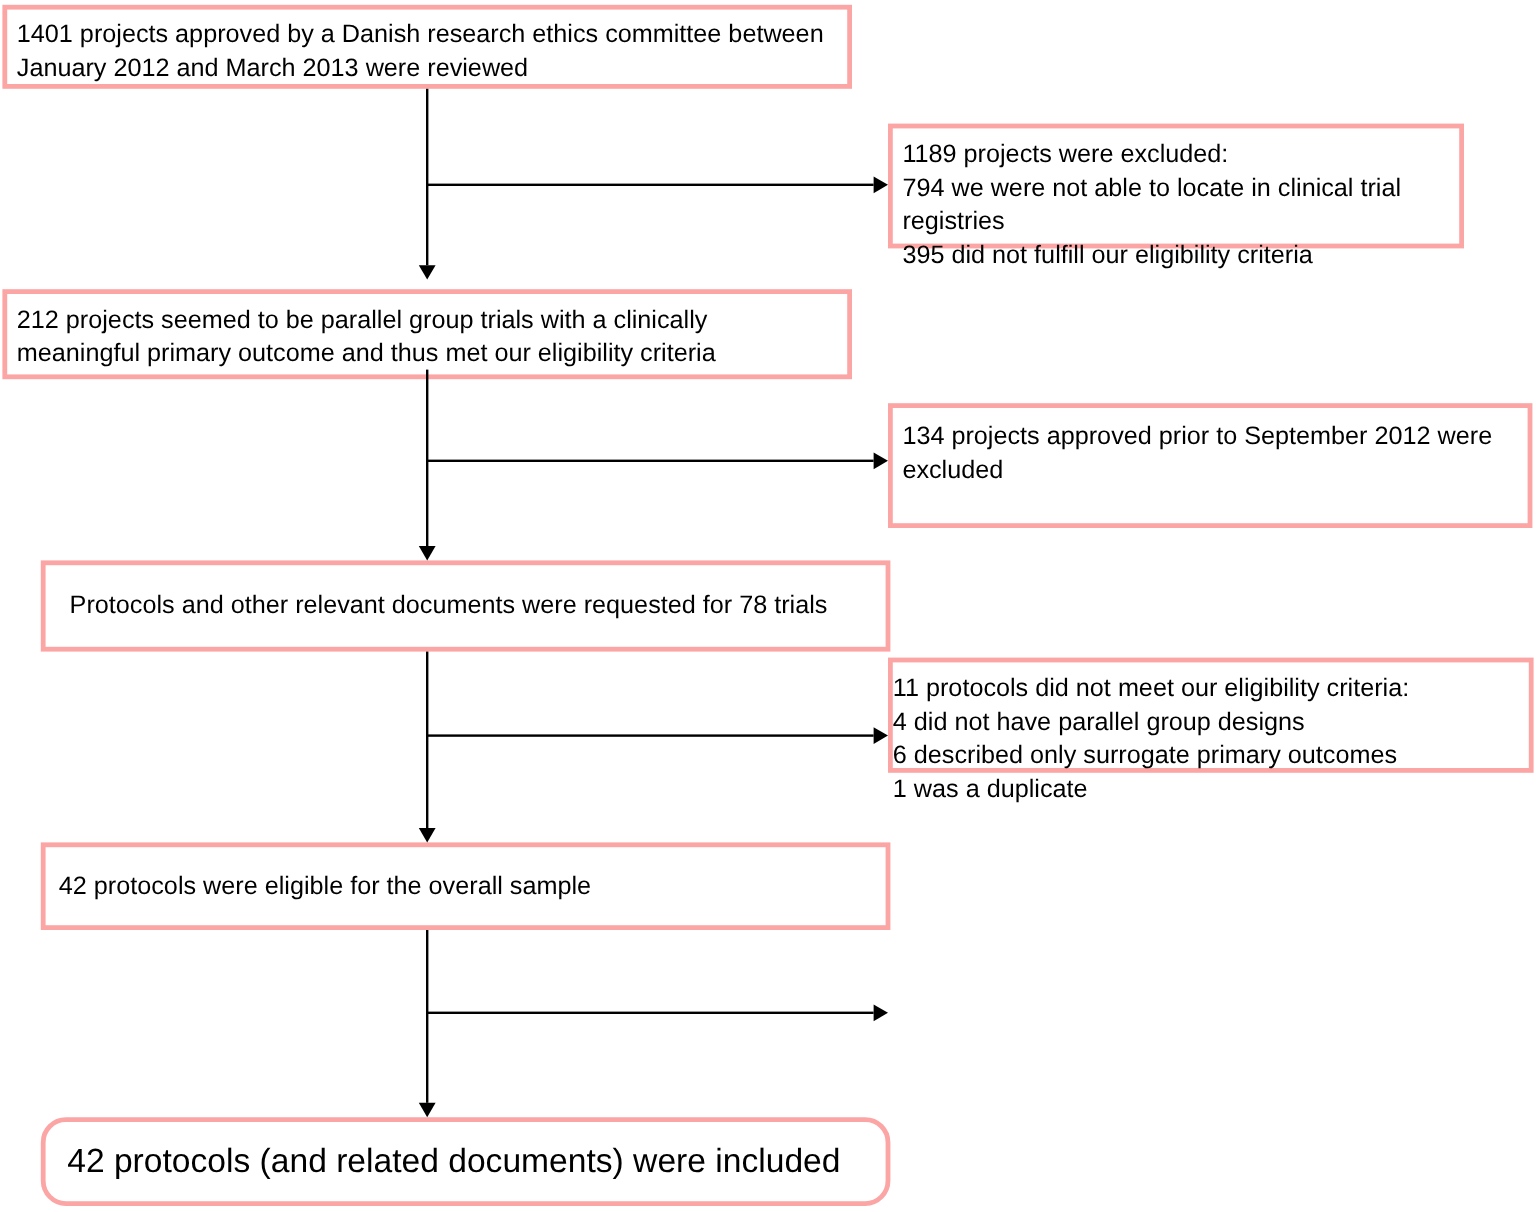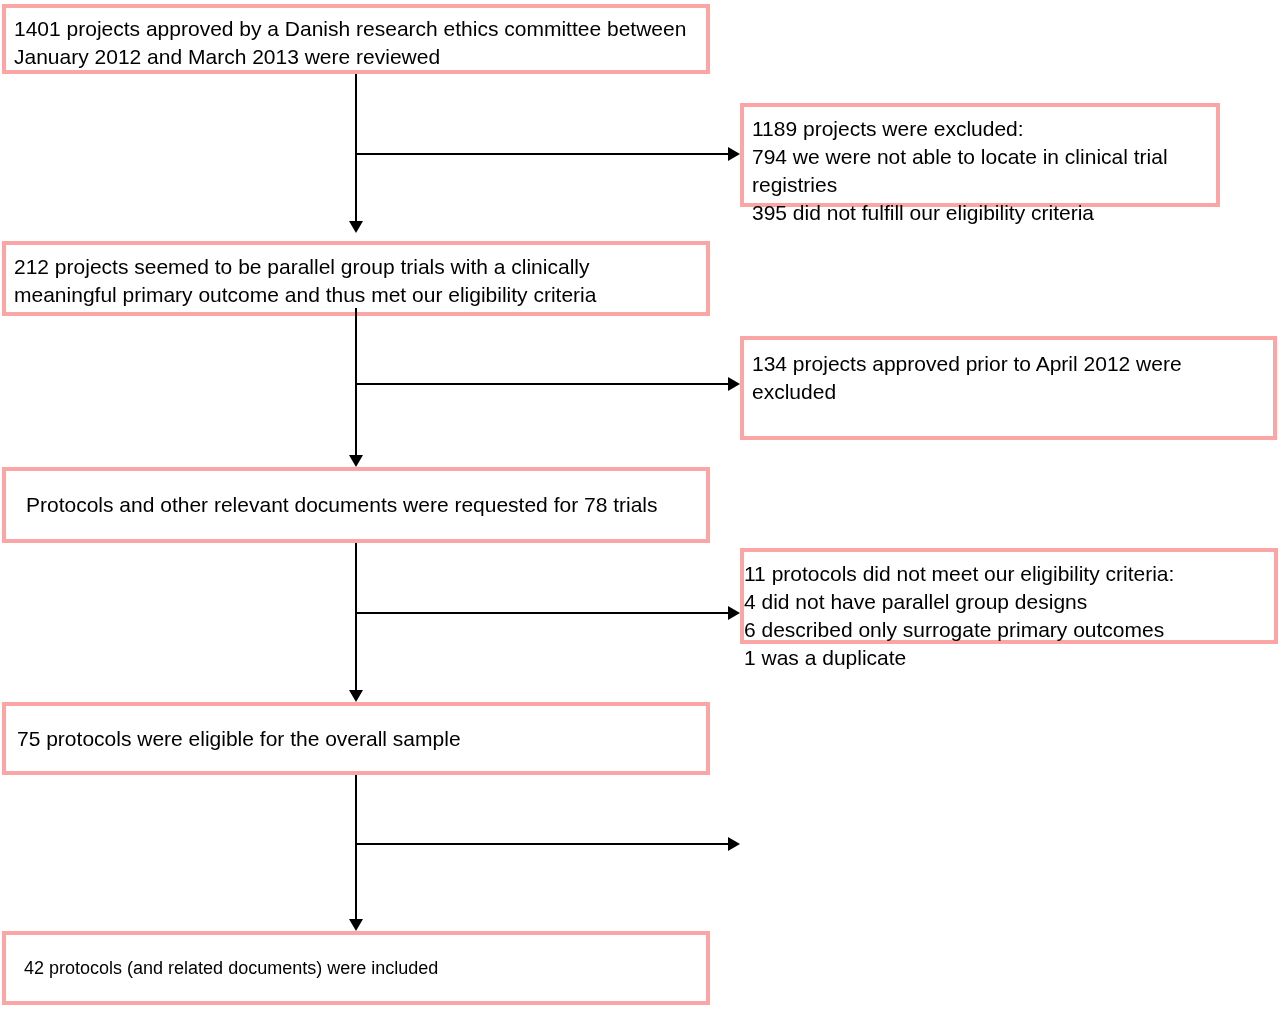--- a/index.html
+++ b/index.html
@@ -21,26 +21,27 @@
     box-sizing: border-box;
     border: 4px solid #fca5a5;
     background: #ffffff;
     font-size: 21px;
     line-height: 28px;
     white-space: pre-line;
   }
   .vcenter {
     display: flex;
     align-items: center;
+    margin-left: 32px;
   }
   .b1 { left: 2px;   top: 4px;   width: 708px; height: 70px;  padding: 7px 8px; }
   .b2 { left: 2px;   top: 241px; width: 708px; height: 75px;  padding: 8px 8px; }
   .b3 { left: 2px;   top: 467px; width: 708px; height: 76px;  padding: 0 8px 0 20px; }
   .b4 { left: 2px;   top: 702px; width: 708px; height: 73px;  padding: 0 8px 0 11px; }
-  .b5 { left: 2px;   top: 931px; width: 708px; height: 74px;  padding: 0 8px 0 18px; font-size: 18px; }
+  .b5 { left: 2px;   top: 931px; width: 708px; height: 74px;  padding: 0 8px 0 18px; font-size: 28px; border-radius: 21px; }
   .r1 { left: 740px; top: 103px; width: 480px; height: 104px; padding: 8px 8px; }
   .r2 { left: 740px; top: 336px; width: 537px; height: 104px; padding: 10px 8px; }
   .r3 { left: 740px; top: 548px; width: 538px; height: 96px; padding: 8px 0; }
   .r4 { left: 740px; top: 798px; width: 537px; height: 91px;  padding: 9px 8px; font-size: 22px; line-height: 30px; }
 
   .line {
     position: absolute;
     background: #000000;
   }
   .v1 { left: 355px; top: 74px;  width: 2px; height: 147px; }
@@ -79,27 +80,27 @@
 </head>
 <body>
 
 <div class="canvas">
 
   <div class="box b1">1401 projects approved by a Danish research ethics committee between
 January 2012 and March 2013 were reviewed</div>
   <div class="box b2">212 projects seemed to be parallel group trials with a clinically
 meaningful primary outcome and thus met our eligibility criteria</div>
   <div class="box b3 vcenter">Protocols and other relevant documents were requested for 78 trials</div>
-  <div class="box b4 vcenter">75 protocols were eligible for the overall sample</div>
+  <div class="box b4 vcenter">42 protocols were eligible for the overall sample</div>
   <div class="box b5 vcenter">42 protocols (and related documents) were included</div>
 
   <div class="box r1">1189 projects were excluded:
 794 we were not able to locate in clinical trial registries
 395 did not fulfill our eligibility criteria</div>
-  <div class="box r2">134 projects approved prior to April 2012 were
+  <div class="box r2">134 projects approved prior to September 2012 were
 excluded</div>
   <div class="box r3">11 protocols did not meet our eligibility criteria:
 4 did not have parallel group designs
 6 described only surrogate primary outcomes
 1 was a duplicate</div>
 
   <div class="line v1"></div>
   <div class="arrow-down ad1"></div>
   <div class="line h1"></div>
   <div class="arrow-right ar1"></div>

